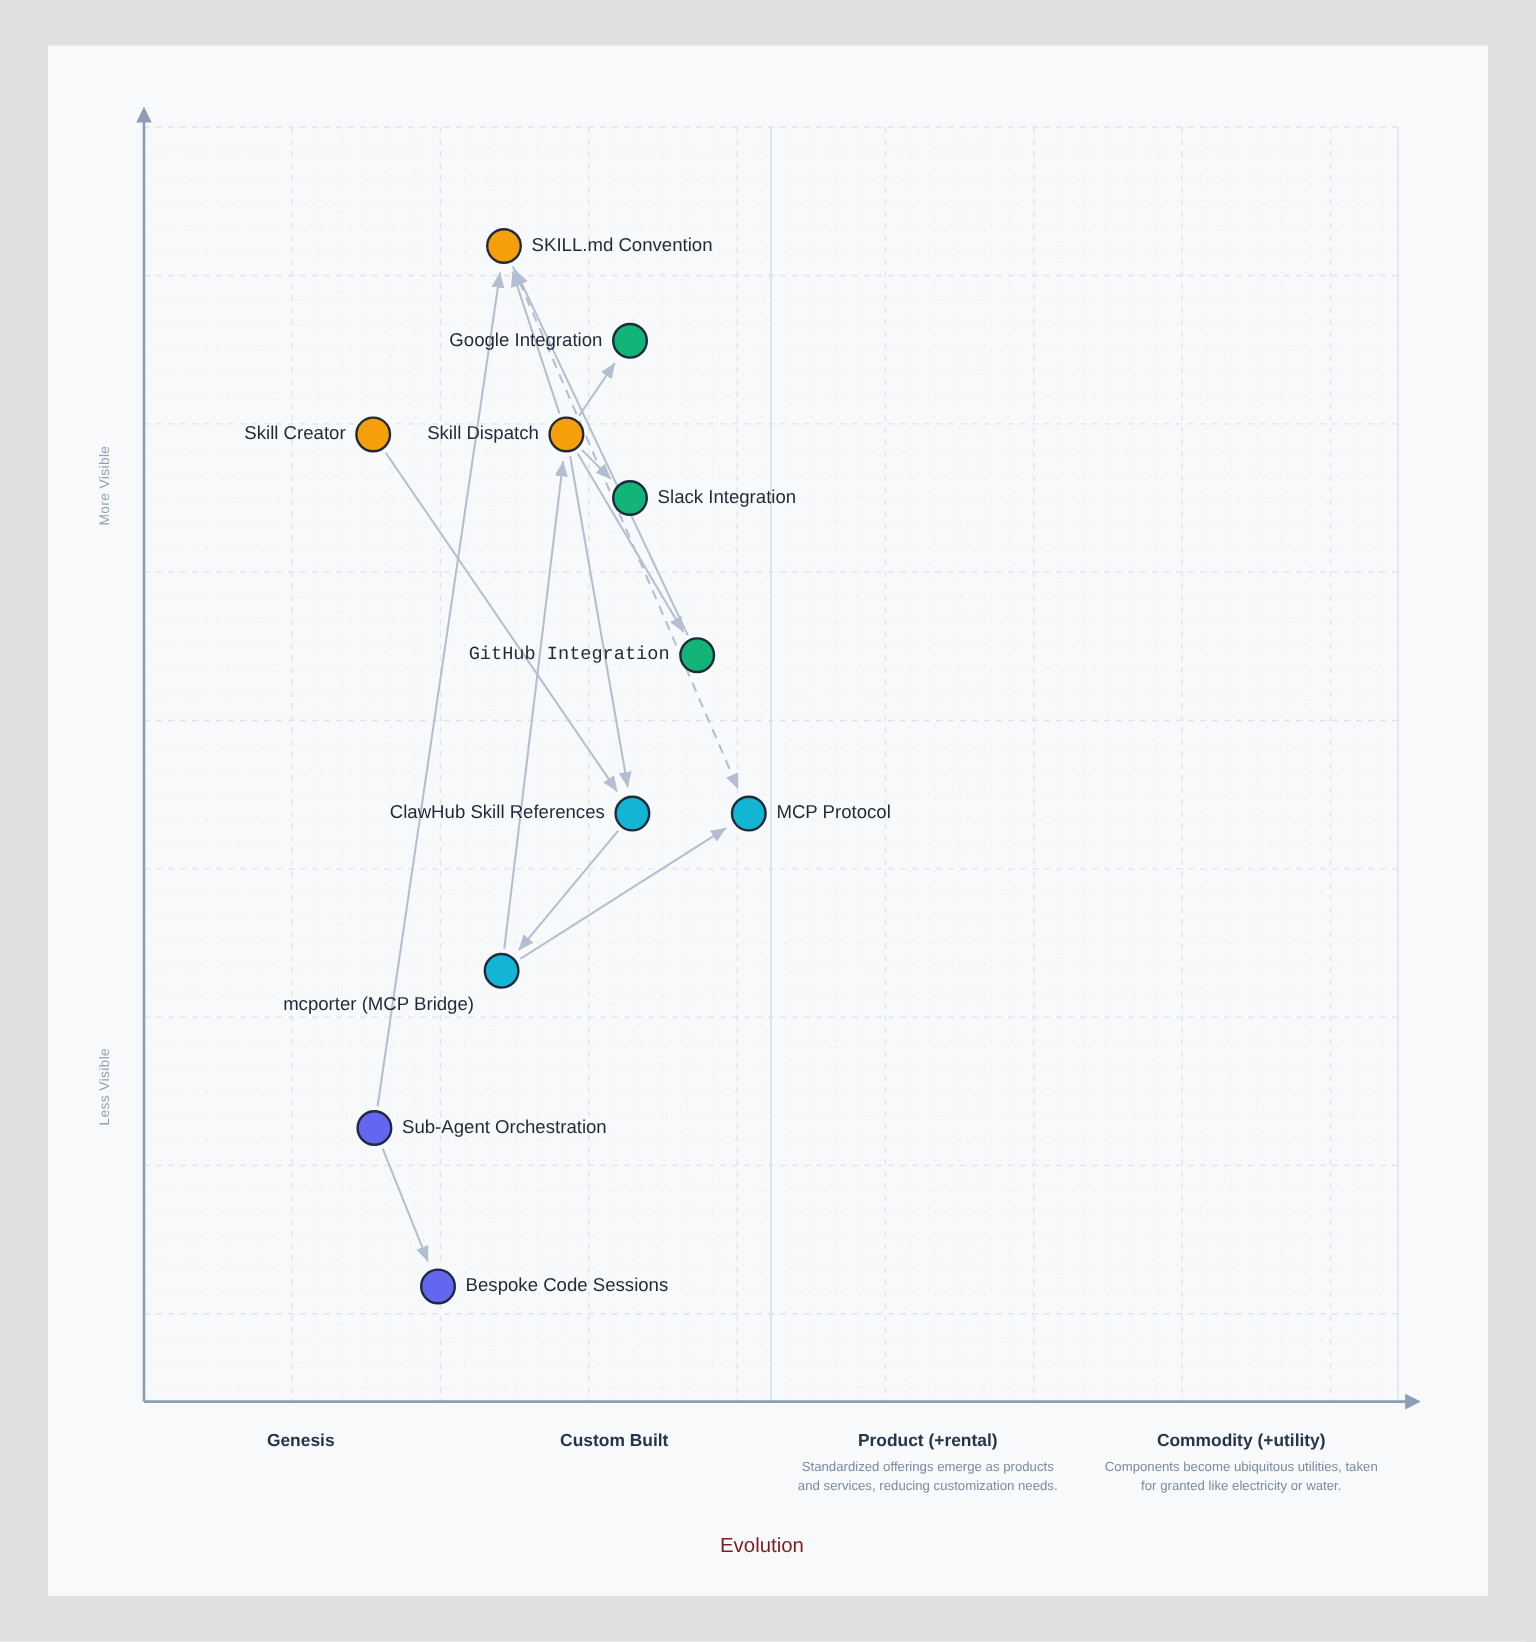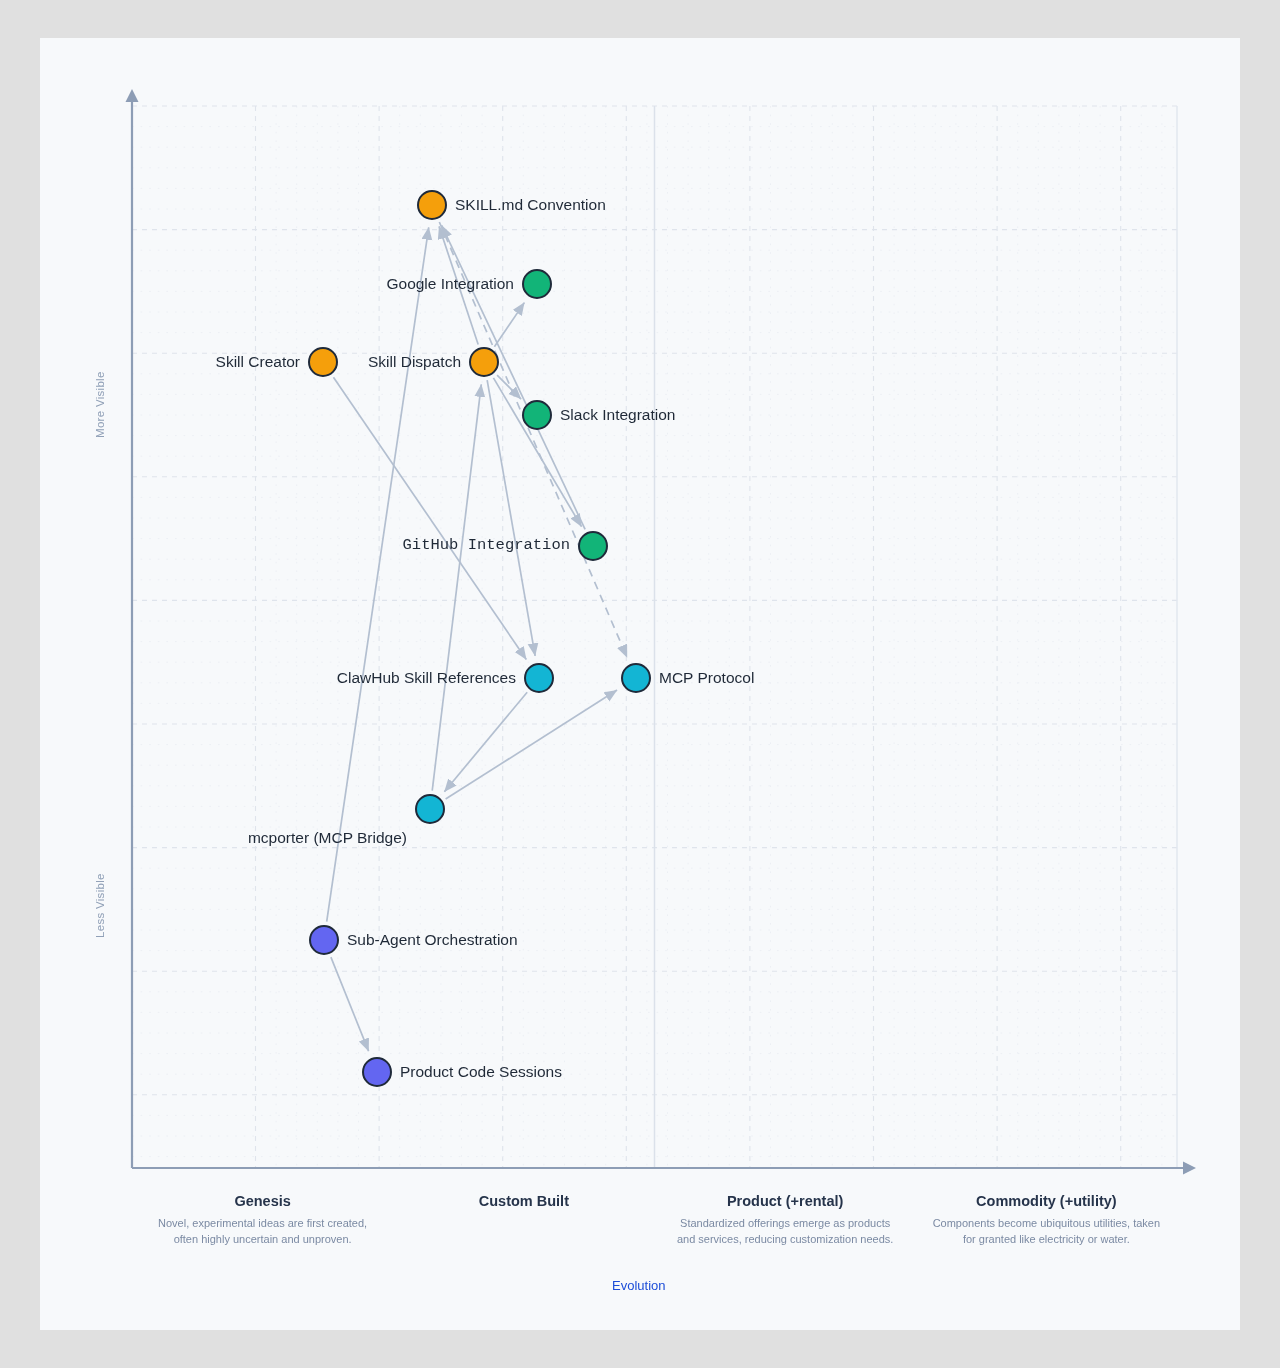--- a/index.html
+++ b/index.html
@@ -6,21 +6,21 @@
   body{
     width:1280px;height:1368px;
     background:#e0e0e0;
     font-family:"Liberation Sans","DejaVu Sans",sans-serif;
     overflow:hidden;
   }
   #card{
     position:absolute;left:40px;top:38px;width:1200px;height:1292px;
     background:#f7f9fb;
   }
-  #mapwrap{position:absolute;left:0;top:0;width:1200px;height:1292px;margin-left:12px;}
+  #mapwrap{position:absolute;left:0;top:0;width:1200px;height:1292px;}
   svg.layer{position:absolute;left:0;top:0;width:1200px;height:1292px;overflow:visible;}
   .node-label{
     position:absolute;
     font-size:15.5px;
     color:#1f2937;
     white-space:nowrap;
     line-height:1;
   }
   .node-dot{
     position:absolute;
@@ -48,22 +48,22 @@
     color:#26344b;
     margin-bottom:7px;
   }
   .stage-desc{
     font-size:11px;
     color:#7b8aa3;
     line-height:1.45;
   }
   #evolution-title{
     position:absolute;
-    font-size:13px;
-    color:#1d4ed8;
+    font-size:17px;
+    color:#7f1d1d;
     white-space:nowrap;
   }
 </style>
 </head>
 <body>
 
 <div id="card">
   <div id="mapwrap">
 
     <svg class="layer" id="grid-layer">
@@ -209,30 +209,29 @@
         <div class="node-label" style="top: 500px; right: 682px; text-align: right; font-family: Liberation Mono, monospace;">GitHub Integration</div>
         <div class="node-dot" style="left: 472px; top: 625px; height: 30px; width: 30px; background: rgb(19, 181, 212);"></div>
         <div class="node-label" style="top: 632px; right: 736px; text-align: right;">ClawHub Skill References</div>
         <div class="node-dot" style="left: 569px; top: 625px; height: 30px; width: 30px; background: rgb(19, 181, 212);"></div>
         <div class="node-label" style="top: 632px; left: 607px;">MCP Protocol</div>
         <div class="node-dot" style="left: 363px; top: 756px; height: 30px; width: 30px; background: rgb(19, 181, 212);"></div>
         <div class="node-label" style="top: 792px; right: 845px; text-align: right;">mcporter (MCP Bridge)</div>
         <div class="node-dot" style="left: 257px; top: 887px; height: 30px; width: 30px; background: rgb(99, 102, 241);"></div>
         <div class="node-label" style="top: 894px; left: 295px;">Sub-Agent Orchestration</div>
         <div class="node-dot" style="left: 310px; top: 1019px; height: 30px; width: 30px; background: rgb(99, 102, 241);"></div>
-        <div class="node-label" style="top: 1026px; left: 348px;">Product Code Sessions</div>
+        <div class="node-label" style="top: 1026px; left: 348px;">Bespoke Code Sessions</div>
       </div>
 
     <div class="axis-y-label" id="ylabel-top" style="left: 42px; top: 400px;">More Visible</div>
     <div class="axis-y-label" id="ylabel-bottom" style="left: 42px; top: 900px;">Less Visible</div>
 
     <div id="stage-layer">
         <div class="stage" style="left: 95.625px; top: 1155px;">
           <div class="stage-name">Genesis</div>
-          <div class="stage-desc">Novel, experimental ideas are first created, often highly uncertain and unproven.</div>
         </div>
         <div class="stage" style="left: 356.875px; top: 1155px;">
           <div class="stage-name">Custom Built</div>
         </div>
         <div class="stage" style="left: 618.125px; top: 1155px;">
           <div class="stage-name">Product (+rental)</div>
           <div class="stage-desc">Standardized offerings emerge as products and services, reducing customization needs.</div>
         </div>
         <div class="stage" style="left: 879.375px; top: 1155px;">
           <div class="stage-name">Commodity (+utility)</div>

